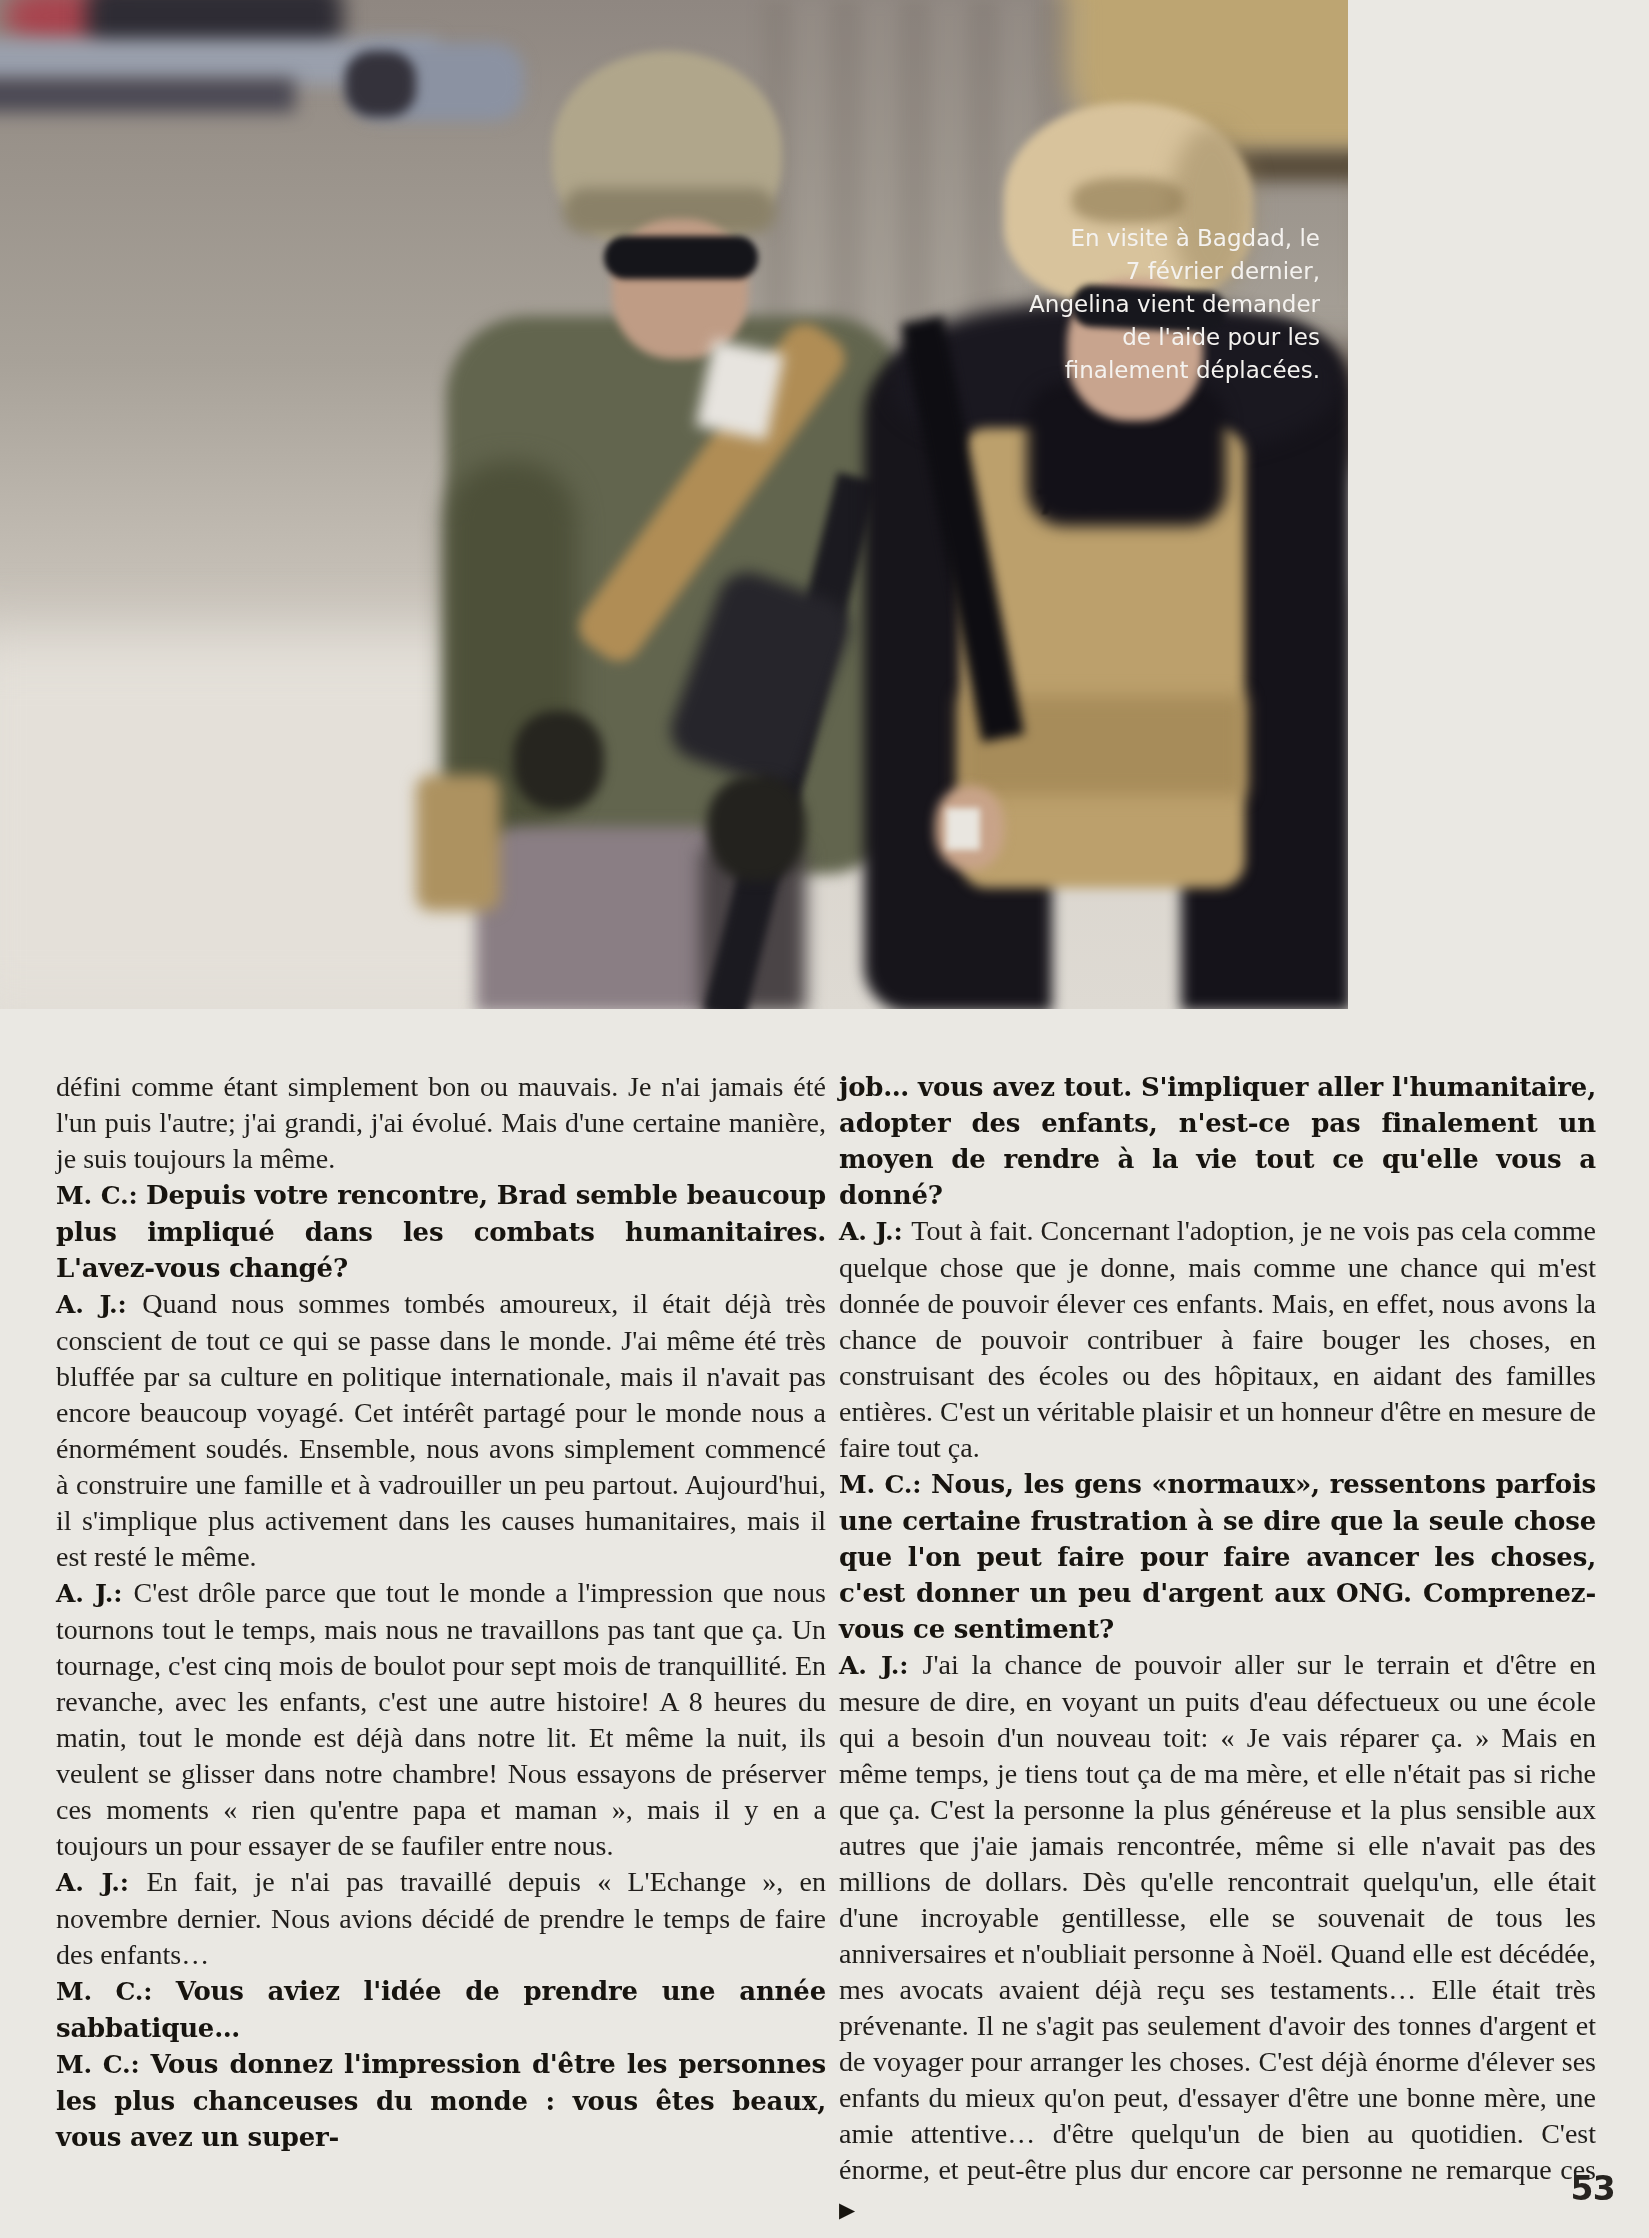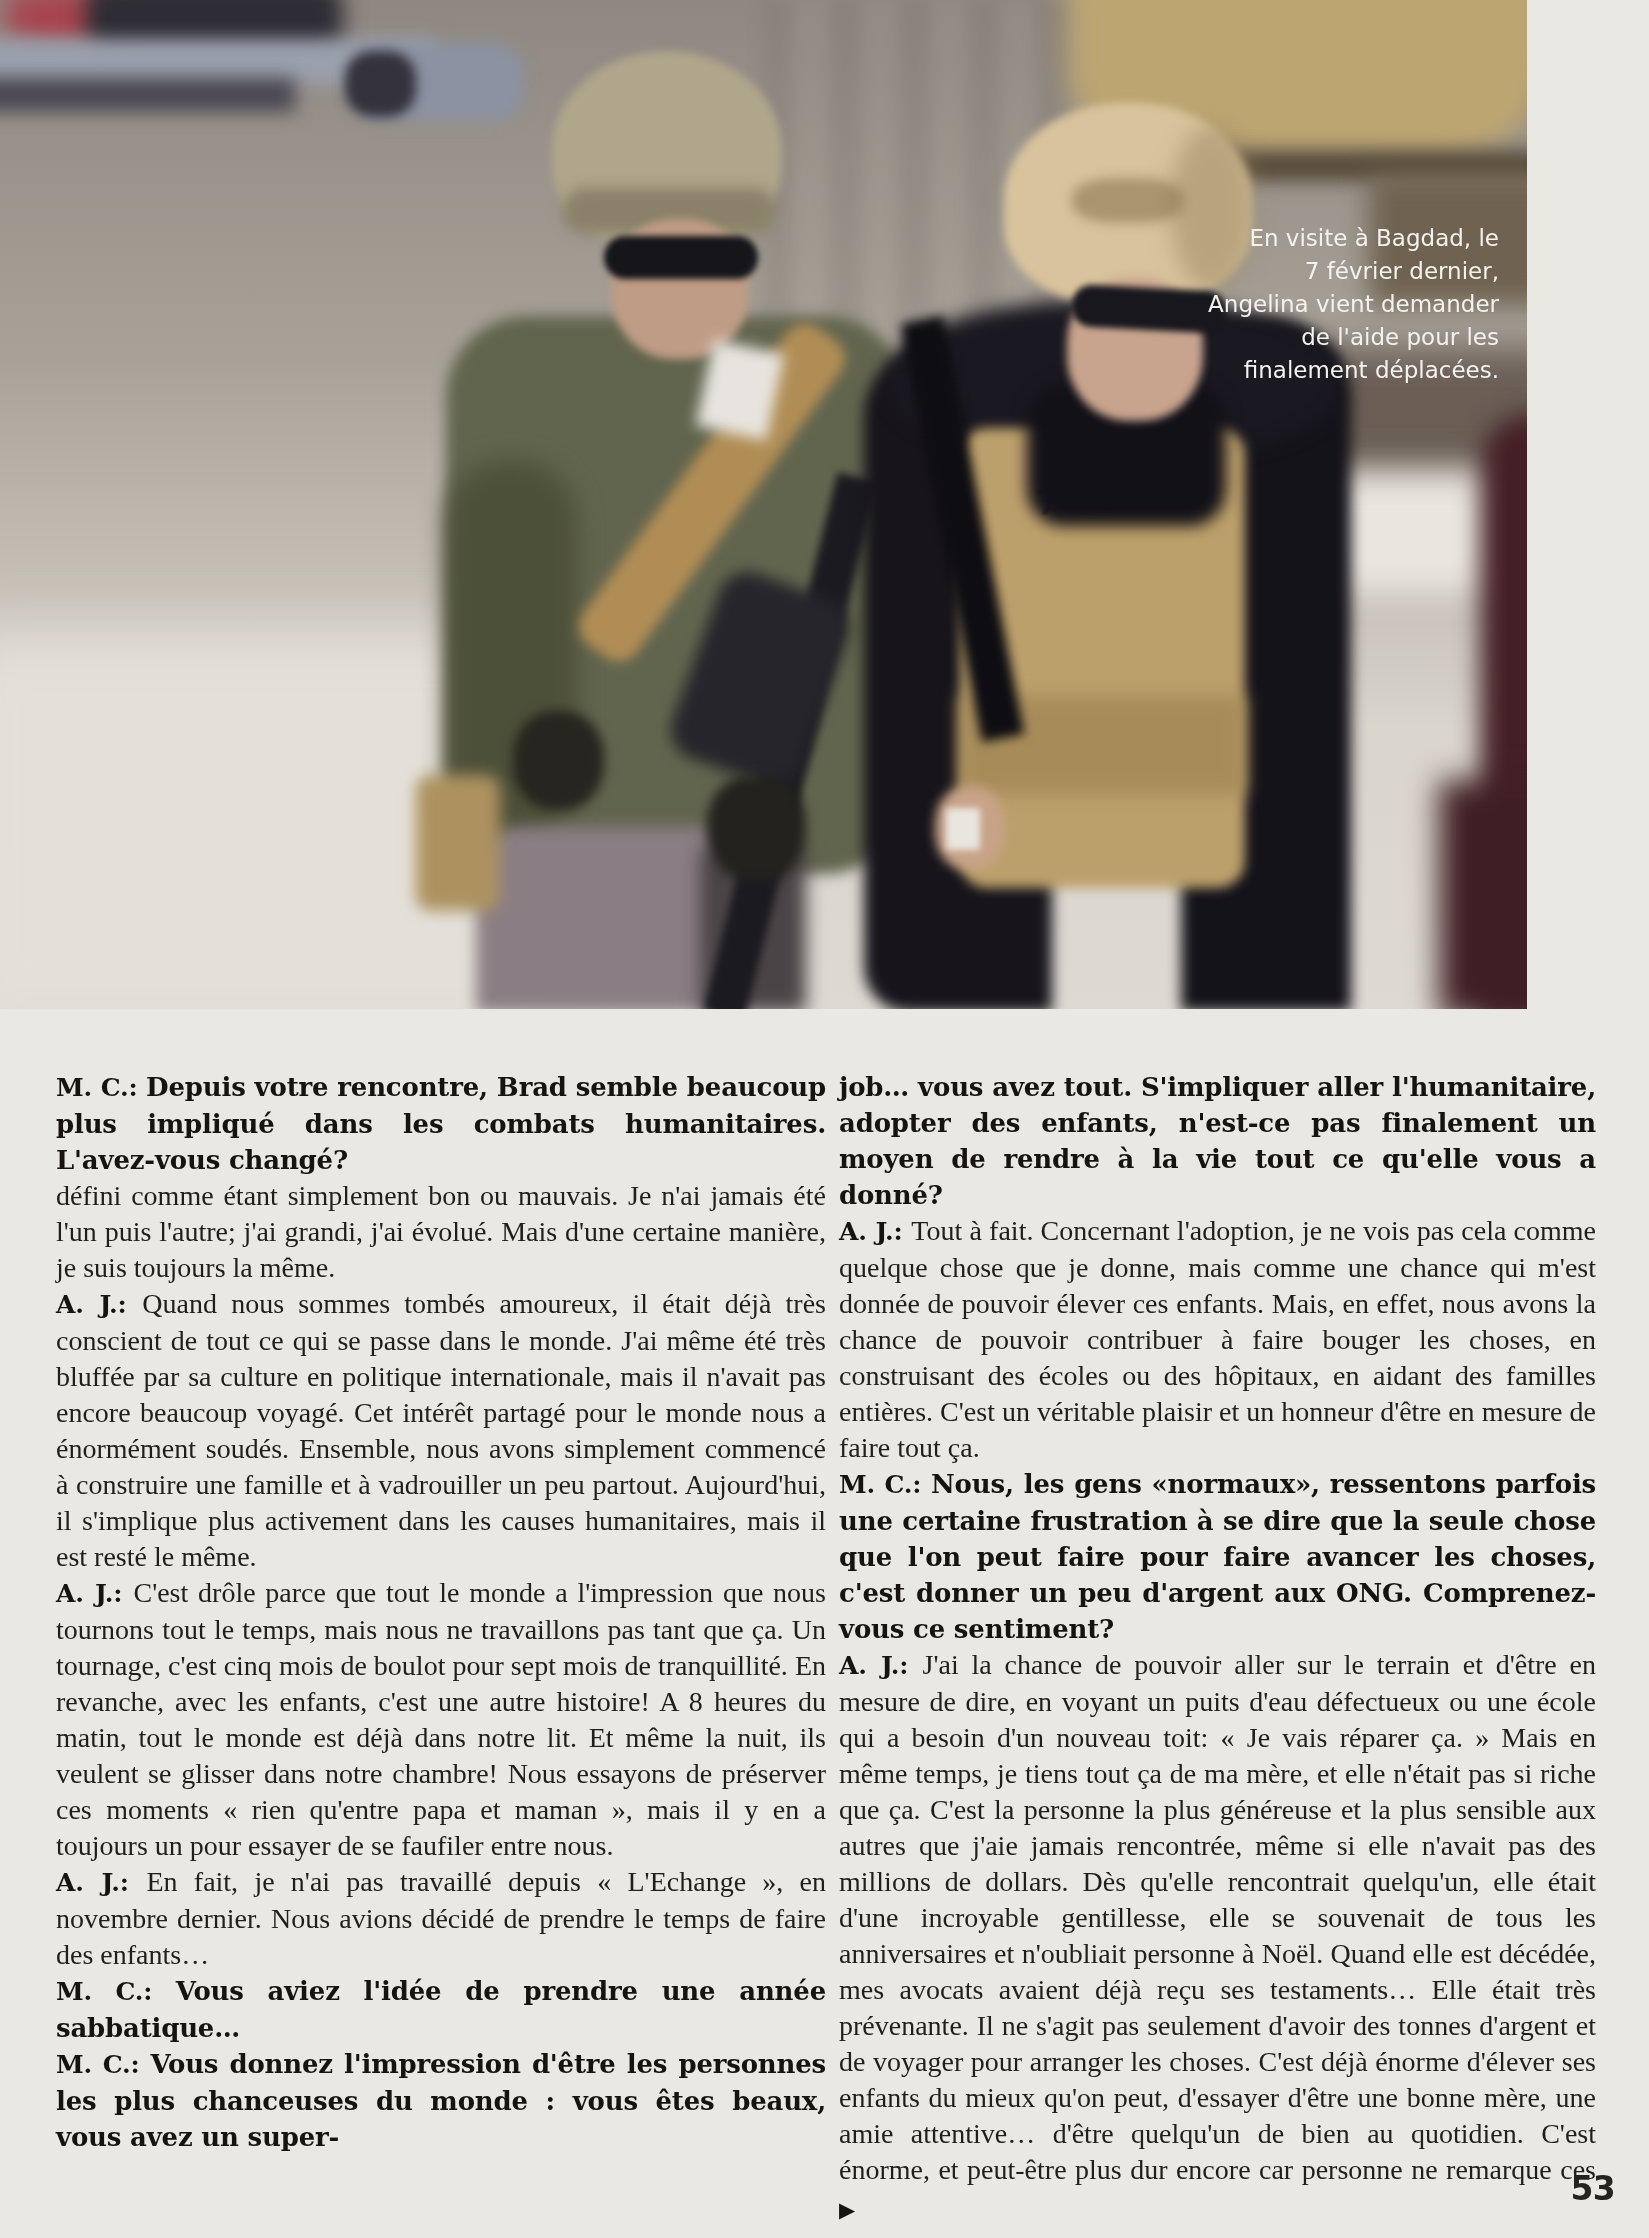--- a/index.html
+++ b/index.html
@@ -1,20 +1,20 @@
 <!DOCTYPE html>
 <html lang="fr" style="font-size:12px"><head>
 <meta charset="utf-8">
 <style>
   html,body{margin:0;padding:0;}
   body{width:1649px;height:2239px;background:#eae8e3;font-family:"Liberation Serif",serif;}
   .page{position:relative;width:1649px;height:2239px;overflow:hidden;background:#eae8e3;}
 
   
-  .photo{position:absolute;left:0;top:0;width:1527px;height:1009px;overflow:hidden;
+  .photo{position:absolute;left:0;top:0;width:1348px;height:1009px;overflow:hidden;
     background:linear-gradient(180deg,#8f8781 0%,#9a938b 16%,#a8a299 36%,#c2bcb3 55%,#d9d4cc 72%,#dedad3 100%);}
   .ph{position:absolute;}
   .ph-red{left:3.7px;top:-13.4px;width:119px;height:58px;background:#a8444e;filter:blur(13.4px);border-radius:40%;}
   .ph-cardark{left:86px;top:-18.7px;width:257px;height:75px;background:#2e2c34;filter:blur(11.2px);border-radius:22.4px;}
   .ph-carbar{left:-26px;top:39px;width:463px;height:46px;background:#9aa0ad;filter:blur(9px);}
   .ph-carbar2{left:-26px;top:78px;width:321px;height:34px;background:#4b4954;filter:blur(9px);}
   .ph-mirror{left:349px;top:43px;width:175px;height:78px;background:#8b92a2;filter:blur(7.5px);border-radius:30px;}
   .ph-mirrortip{left:345px;top:51px;width:71px;height:66px;background:#34323b;filter:blur(6px);border-radius:40%;}
   .ph-streetlight{left:-45px;top:634px;width:582px;height:388px;background:#e4e0d9;filter:blur(30px);}
   .ph-tantruck{left:1063px;top:-34px;width:485px;height:190px;background:#bda572;filter:blur(13.4px);border-radius:0 0 97px 97px;}
@@ -133,22 +133,22 @@
     <div class="photo-caption">
         <div class="cap-line">En visite à Bagdad, le</div>
         <div class="cap-line">7 février dernier,</div>
         <div class="cap-line">Angelina vient demander</div>
         <div class="cap-line">de l'aide pour les</div>
         <div class="cap-line">finalement déplacées.</div>
       </div>
   </div>
 
   <div class="col col-left">
+      <p class="block a">défini comme étant simplement bon ou mauvais. Je n'ai jamais été l'un puis l'autre; j'ai grandi, j'ai évolué. Mais d'une certaine manière, je suis toujours la même.</p>
       <p class="block q"><b class="speaker">M. C.: </b>Depuis votre rencontre, Brad semble beaucoup plus impliqué dans les combats humanitaires. L'avez-vous changé?</p>
-      <p class="block a">défini comme étant simplement bon ou mauvais. Je n'ai jamais été l'un puis l'autre; j'ai grandi, j'ai évolué. Mais d'une certaine manière, je suis toujours la même.</p>
       <p class="block a"><b class="speaker">A. J.: </b>Quand nous sommes tombés amoureux, il était déjà très conscient de tout ce qui se passe dans le monde. J'ai même été très bluffée par sa culture en politique internationale, mais il n'avait pas encore beaucoup voyagé. Cet intérêt partagé pour le monde nous a énormément soudés. Ensemble, nous avons simplement commencé à construire une famille et à vadrouiller un peu partout. Aujourd'hui, il s'implique plus activement dans les causes humanitaires, mais il est resté le même.</p>
       <p class="block a"><b class="speaker">A. J.: </b>C'est drôle parce que tout le monde a l'impression que nous tournons tout le temps, mais nous ne travaillons pas tant que ça. Un tournage, c'est cinq mois de boulot pour sept mois de tranquillité. En revanche, avec les enfants, c'est une autre histoire! A 8 heures du matin, tout le monde est déjà dans notre lit. Et même la nuit, ils veulent se glisser dans notre chambre! Nous essayons de préserver ces moments « rien qu'entre papa et maman », mais il y en a toujours un pour essayer de se faufiler entre nous.</p>
       <p class="block a"><b class="speaker">A. J.: </b>En fait, je n'ai pas travaillé depuis « L'Echange », en novembre dernier. Nous avions décidé de prendre le temps de faire des enfants…</p>
       <p class="block q"><b class="speaker">M. C.: </b>Vous aviez l'idée de prendre une année sabbatique…</p>
       <p class="block q"><b class="speaker">M. C.: </b>Vous donnez l'impression d'être les personnes les plus chanceuses du monde : vous êtes beaux, vous avez un super-</p>
     </div>
   <div class="col col-right">
       <p class="block q">job… vous avez tout. S'impliquer aller l'humanitaire, adopter des enfants, n'est-ce pas finalement un moyen de rendre à la vie tout ce qu'elle vous a donné?</p>
       <p class="block a"><b class="speaker">A. J.: </b>Tout à fait. Concernant l'adoption, je ne vois pas cela comme quelque chose que je donne, mais comme une chance qui m'est donnée de pouvoir élever ces enfants. Mais, en effet, nous avons la chance de pouvoir contribuer à faire bouger les choses, en construisant des écoles ou des hôpitaux, en aidant des familles entières. C'est un véritable plaisir et un honneur d'être en mesure de faire tout ça.</p>
       <p class="block q"><b class="speaker">M. C.: </b>Nous, les gens «normaux», ressentons parfois une certaine frustration à se dire que la seule chose que l'on peut faire pour faire avancer les choses, c'est donner un peu d'argent aux ONG. Comprenez-vous ce sentiment?</p>

